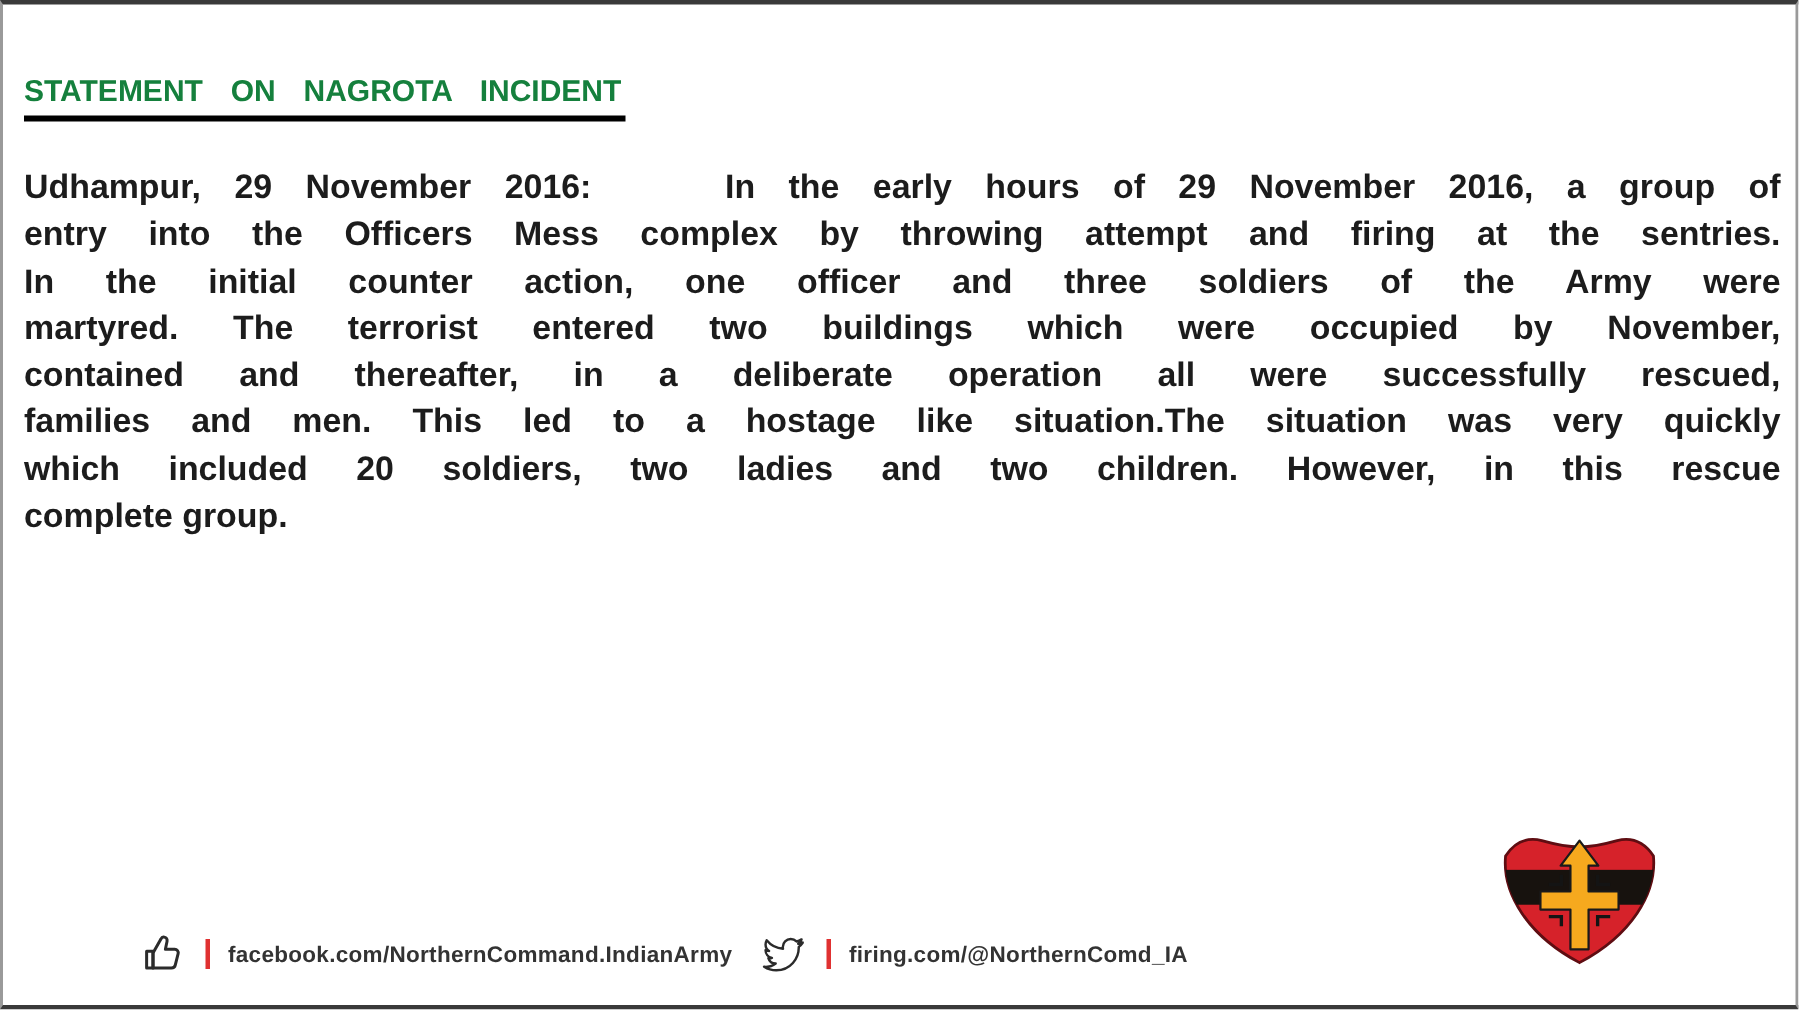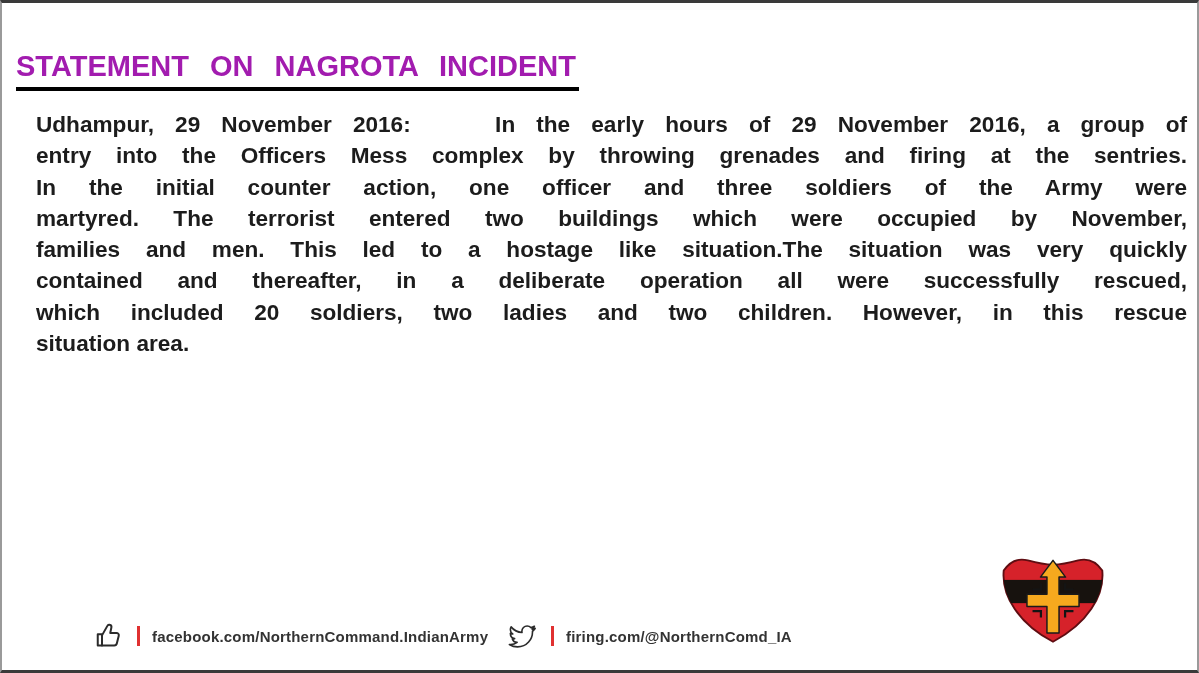--- a/index.html
+++ b/index.html
@@ -6,30 +6,30 @@
   #page {
     position:relative; width:1199px; height:673px; box-sizing:border-box;
     background:#ffffff; overflow:hidden;
     border-top:3px solid #3a3a3a; border-bottom:3px solid #3a3a3a;
     border-left:2px solid #9a9a9a; border-right:2px solid #9a9a9a;
     font-family:"Liberation Sans", sans-serif;
   }
   .title {
     position:absolute; left:14px; top:47px;
     display:inline-block;
-    font-size:29px; font-weight:bold; color:#a21caf;
+    font-size:20px; font-weight:bold; color:#15803d;
     letter-spacing:0px; word-spacing:13px;
     border-bottom:4px solid #000; padding:0 3px 4px 0;
     white-space:nowrap;
   }
   .body-wrap {
     position:absolute; left:14px; top:106px; width:1171px;
     font-size:22.6px; line-height:31.3px; font-weight:bold; color:#1c1c1c;
   }
-  .body-line { text-align:justify; text-align-last:justify;margin-left:20px; }
+  .body-line { text-align:justify; text-align-last:justify; }
   .body-line.last { text-align-last:left; }
   .footer-item {
     position:absolute; top:616px; height:34px;
     display:flex; align-items:center; gap:9px;
   }
   .footer-item.fb { left:92px; }
   .footer-item.tw { left:504px; }
   .footer-sep {
     display:inline-block; width:3px; height:20px;
     background:#e03131; margin:0 3px 0 4px;
@@ -44,27 +44,27 @@
 </style>
 </head>
 <body>
 
 <div id="page">
 
   <div class="title">STATEMENT ON NAGROTA INCIDENT</div>
 
   <div class="body-wrap">
       <div class="body-line">Udhampur, 29 November 2016:&nbsp;&nbsp;&nbsp; In the early hours of 29 November 2016, a group of</div>
-      <div class="body-line">entry into the Officers Mess complex by throwing grenades and firing at the sentries.</div>
+      <div class="body-line">entry into the Officers Mess complex by throwing attempt and firing at the sentries.</div>
       <div class="body-line">In the initial counter action, one officer and three soldiers of the Army were</div>
       <div class="body-line">martyred. The terrorist entered two buildings which were occupied by November,</div>
+      <div class="body-line">contained and thereafter, in a deliberate operation all were successfully rescued,</div>
       <div class="body-line">families and men. This led to a hostage like situation.The situation was very quickly</div>
-      <div class="body-line">contained and thereafter, in a deliberate operation all were successfully rescued,</div>
       <div class="body-line">which included 20 soldiers, two ladies and two children. However, in this rescue</div>
-      <div class="body-line last">situation area.</div>
+      <div class="body-line last">complete group.</div>
     </div>
 
   <div class="footer-item fb">
     <span>
       <svg class="icon-svg" width="30" height="30" viewBox="0 0 24 24" fill="none" stroke="#2b2b2b" stroke-width="1.6" stroke-linejoin="round" stroke-linecap="round">
         <path d="M3 10.5h3.4v9H3z"></path>
         <path d="M6.4 19.5h9.8c1 0 1.9-.7 2.1-1.7l1.5-6c.3-1.2-.6-2.3-1.8-2.3h-5l.9-4.3c.2-1-.4-2-1.4-2.2-.7-.2-1.5.2-1.8.9l-4.3 7.6z"></path>
       </svg>
     </span>
     <span class="footer-sep"></span>

